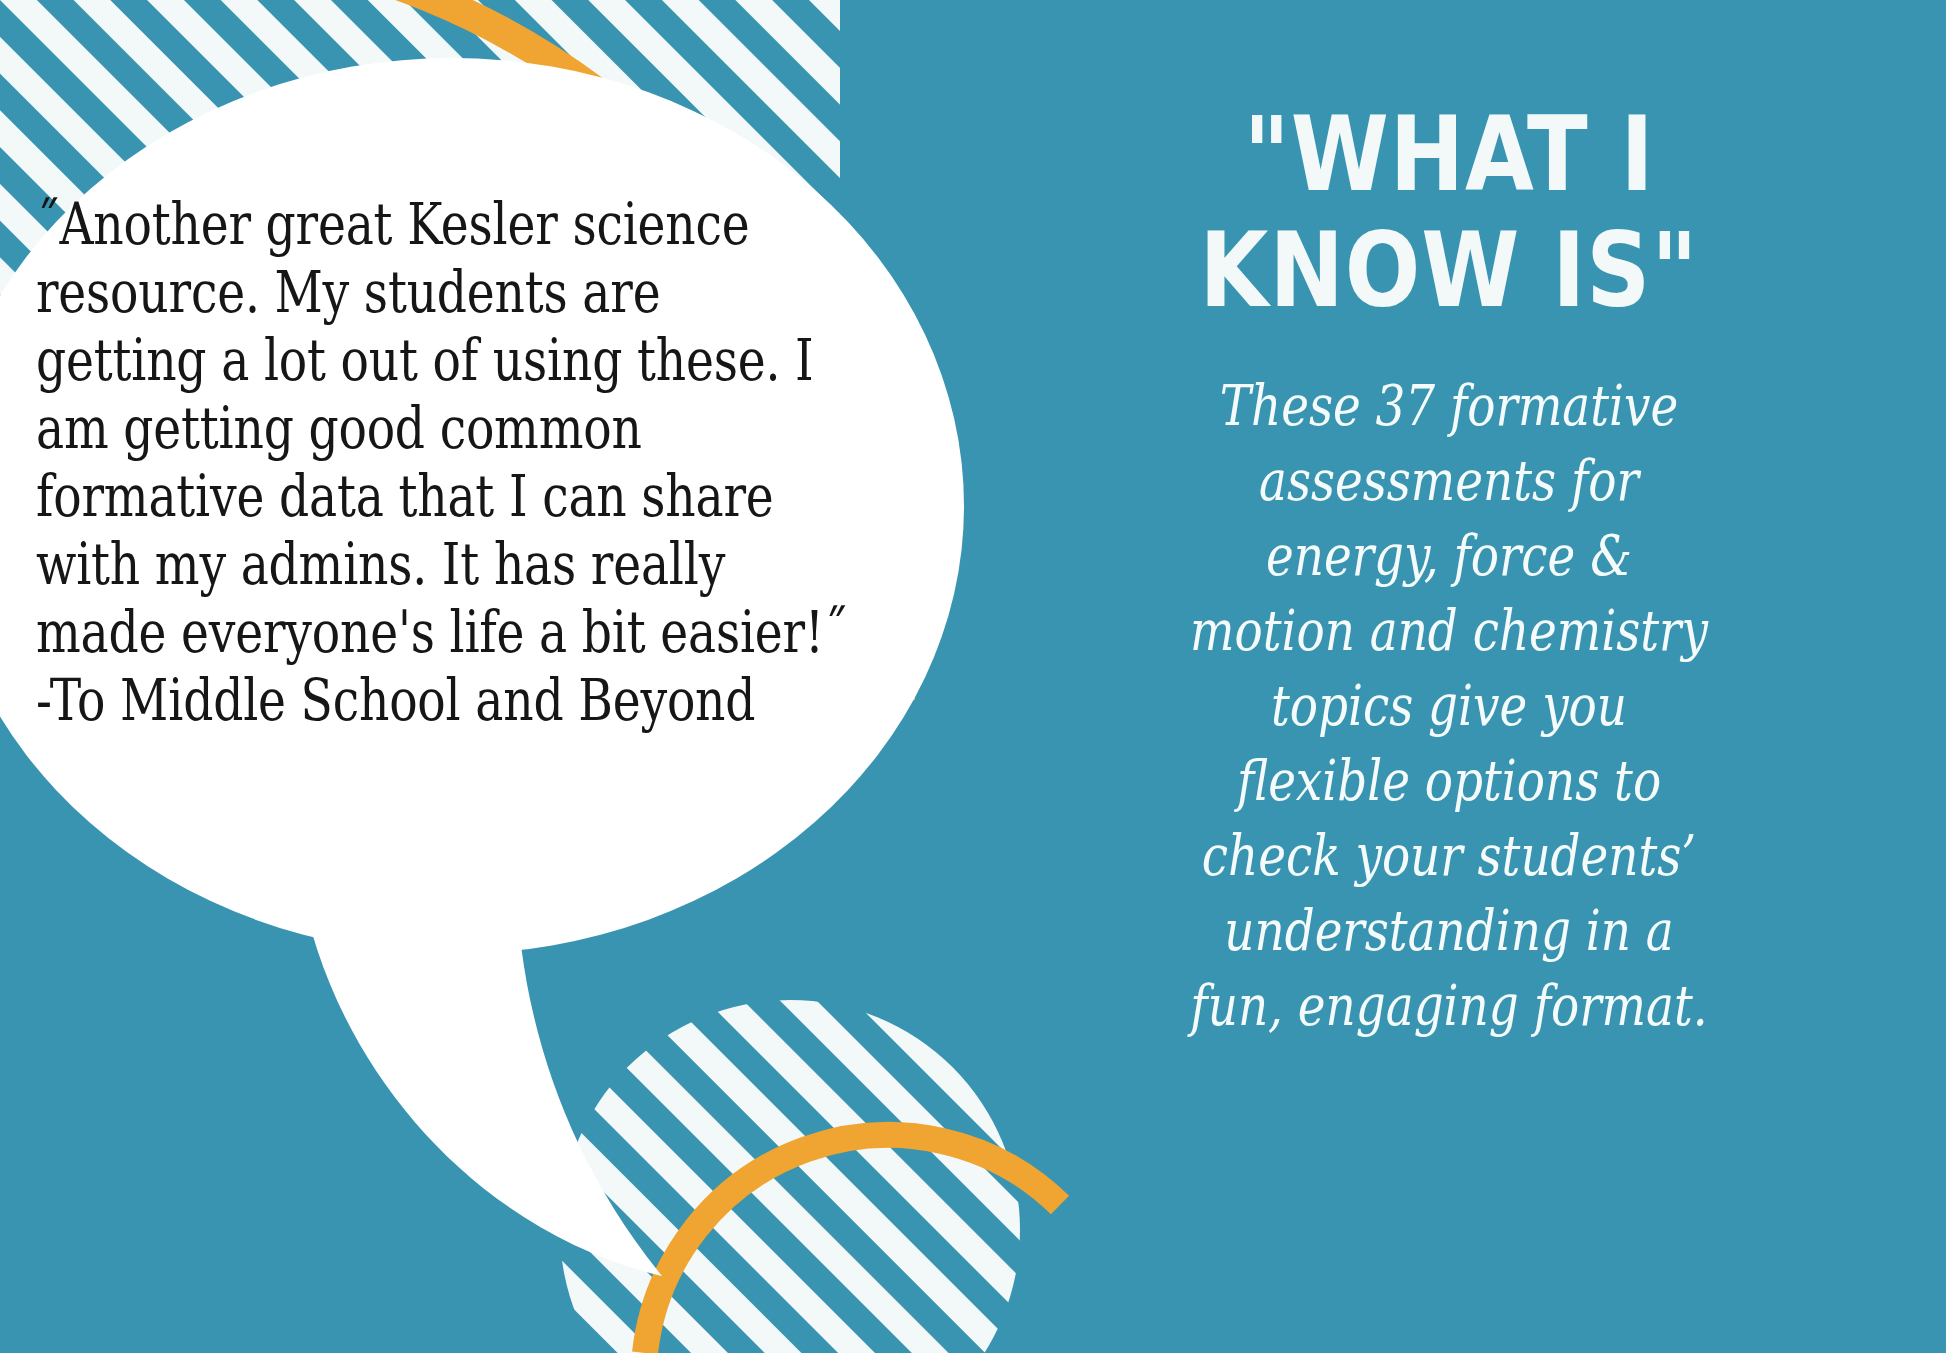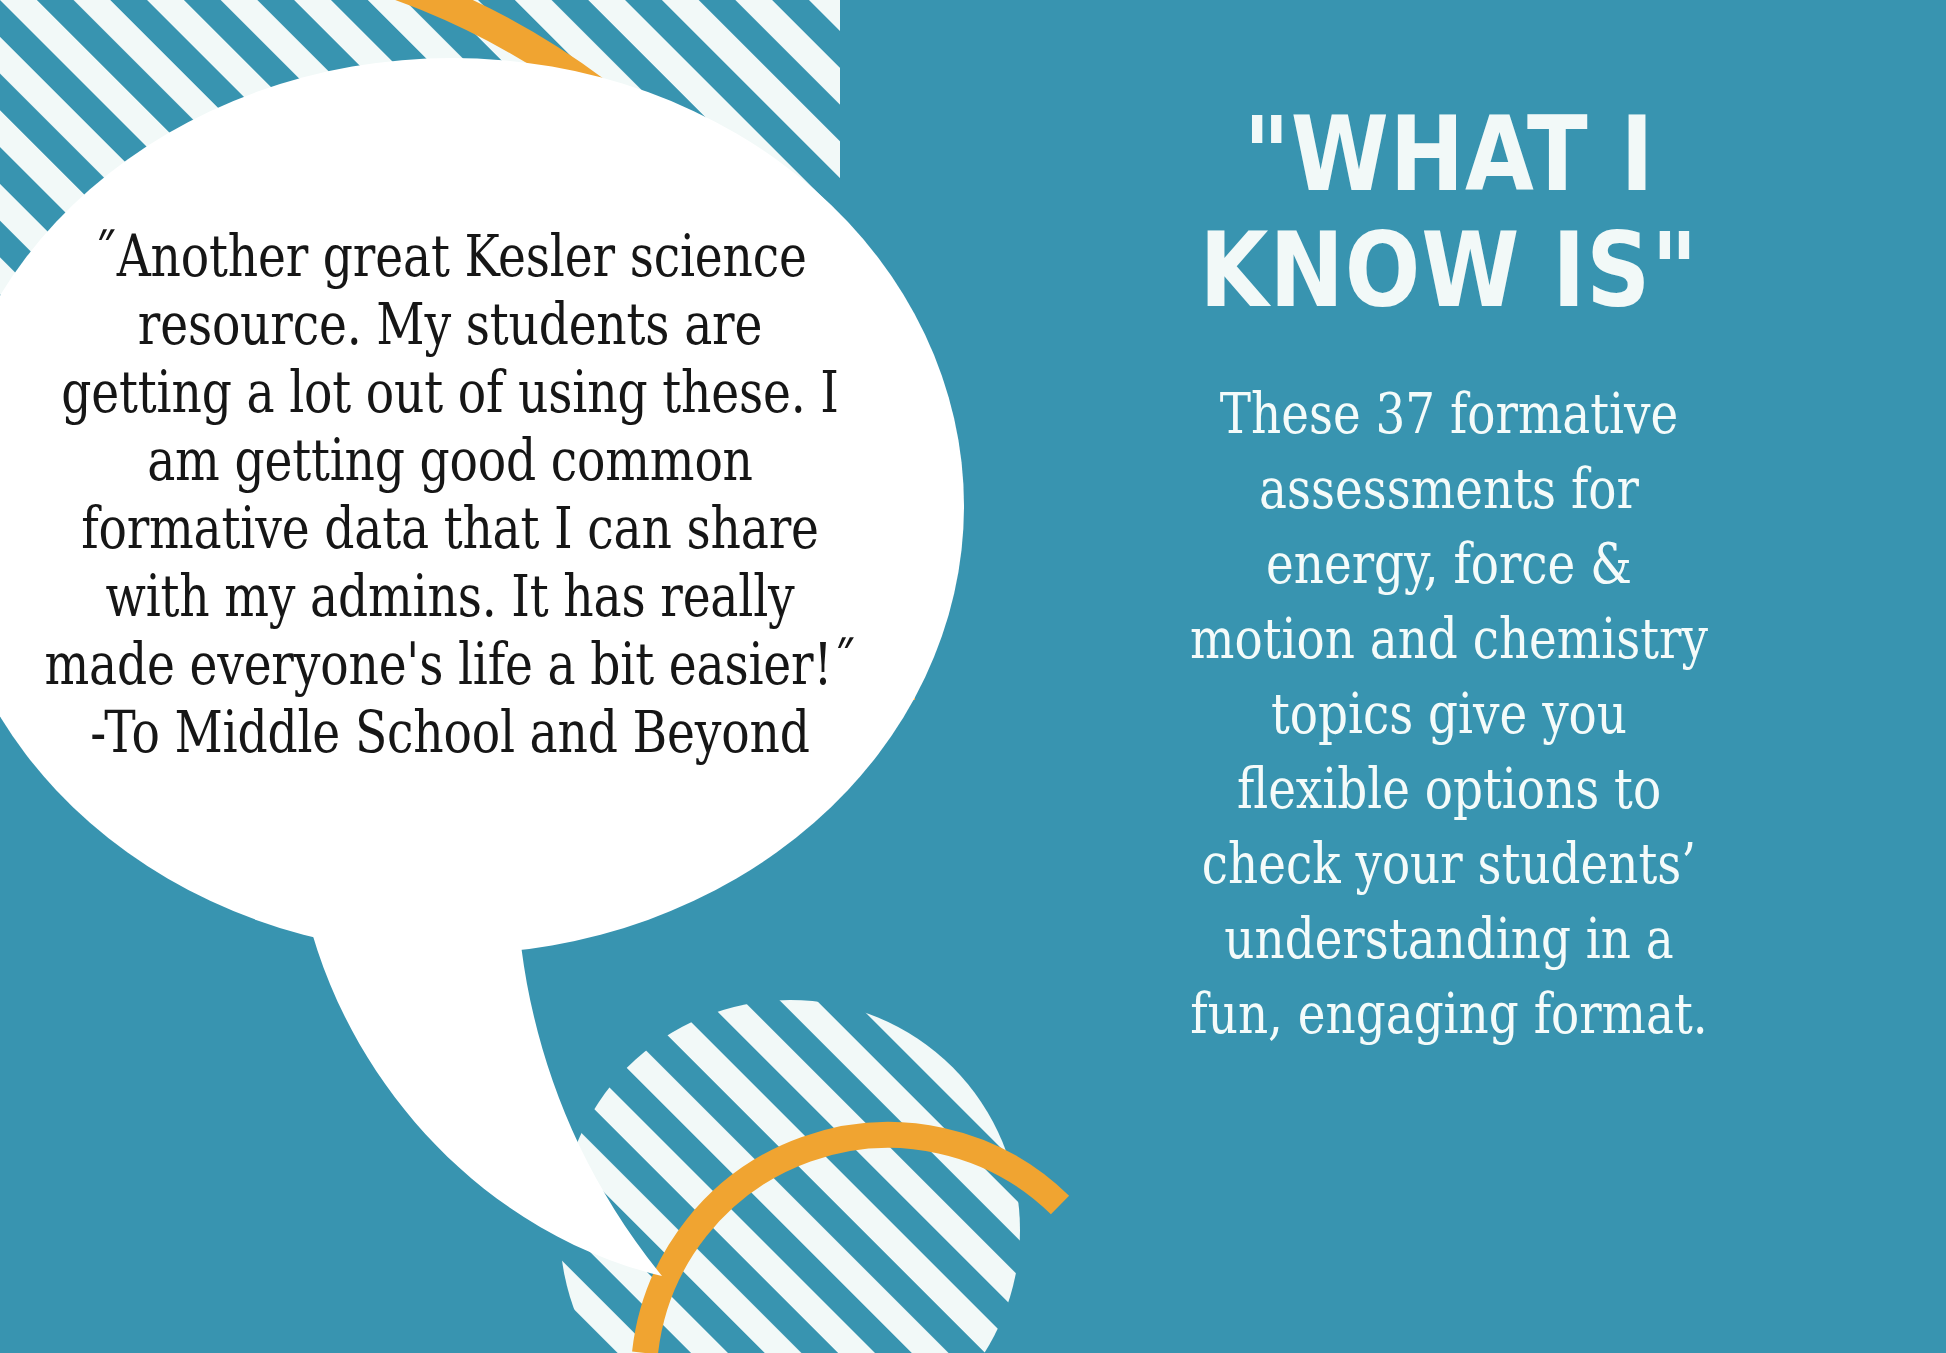--- a/index.html
+++ b/index.html
@@ -10,23 +10,21 @@
   }
   #poster{position:relative;width:1946px;height:1353px;overflow:hidden;background:#3894b0;}
 
   #bg-svg,#fg-svg{position:absolute;left:0;top:0;width:1946px;height:1353px;}
   #fg-svg{pointer-events:none;}
 
   
   .quote-wrap{
     position:absolute;
     left:0px;top:190px;width:900px;
-    text-align:center;
     z-index:5;
-    margin-top:32px;
   }
   .quote-line{
     display:block;
     color:#161616;
     font-family:"DejaVu Serif Condensed","Liberation Serif",serif;
     font-size:57px;
     line-height:68px;
     letter-spacing:-0.2px;
     white-space:nowrap;
     transform:scaleX(0.92);
@@ -51,22 +49,23 @@
     font-weight:bold;
     font-size:104px;
     line-height:116px;
     letter-spacing:1px;
     white-space:nowrap;
     transform:scaleX(0.95);
     transform-origin:center center;
   }
   .body-copy{
     position:absolute;
-    left:12px;top:376px;width:970px;
+    left:12px;top:368px;width:970px;
     text-align:center;
+    font-style:italic;
   }
   .body-line{
     display:block;
     color:#f4fbfa;
     font-family:"DejaVu Serif Condensed","Liberation Serif",serif;
     font-size:56px;
     line-height:75px;
     white-space:nowrap;
     transform:scaleX(0.93);
     transform-origin:center center;

